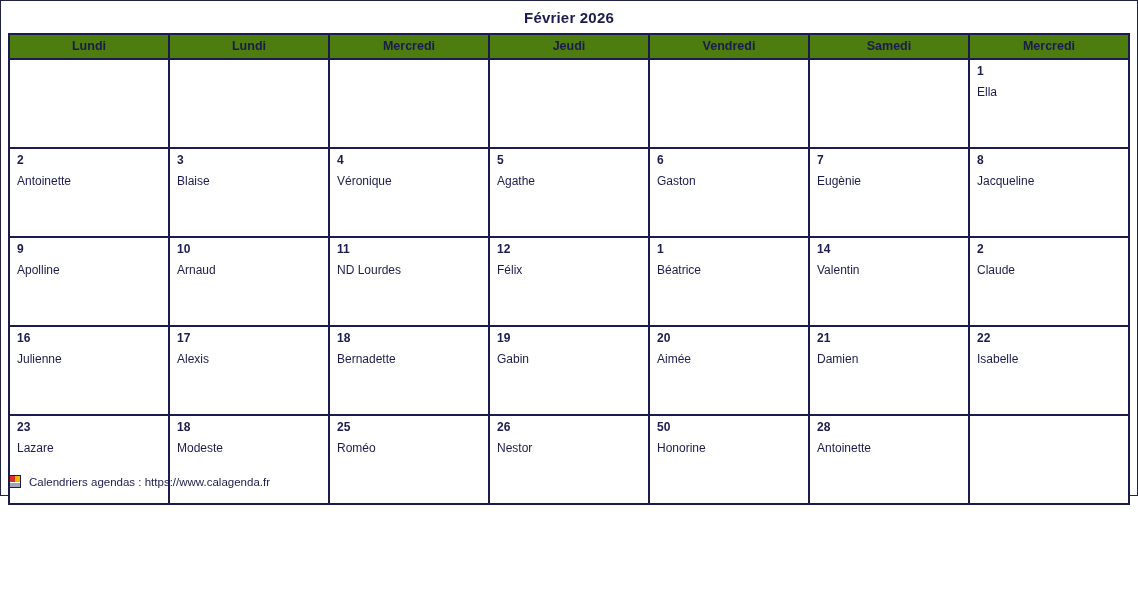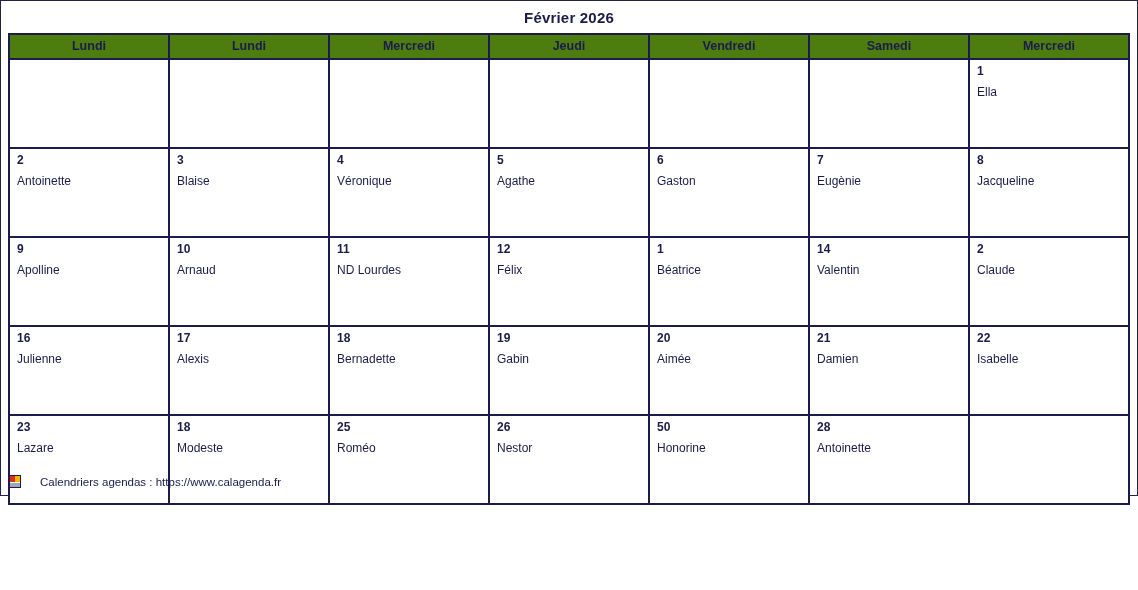--- a/index.html
+++ b/index.html
@@ -85,21 +85,21 @@
   .empty .saint {
     visibility: hidden;
   }
 
   .footer {
     position: absolute;
     left: 8px;
     bottom: 6px;
     display: flex;
     align-items: center;
-    gap: 18px;
+    gap: 7px;
   }
 
   .footer-icon {
     width: 13px;
     height: 14px;
     position: relative;
     display: inline-block;
   }
 
   .footer-text {

